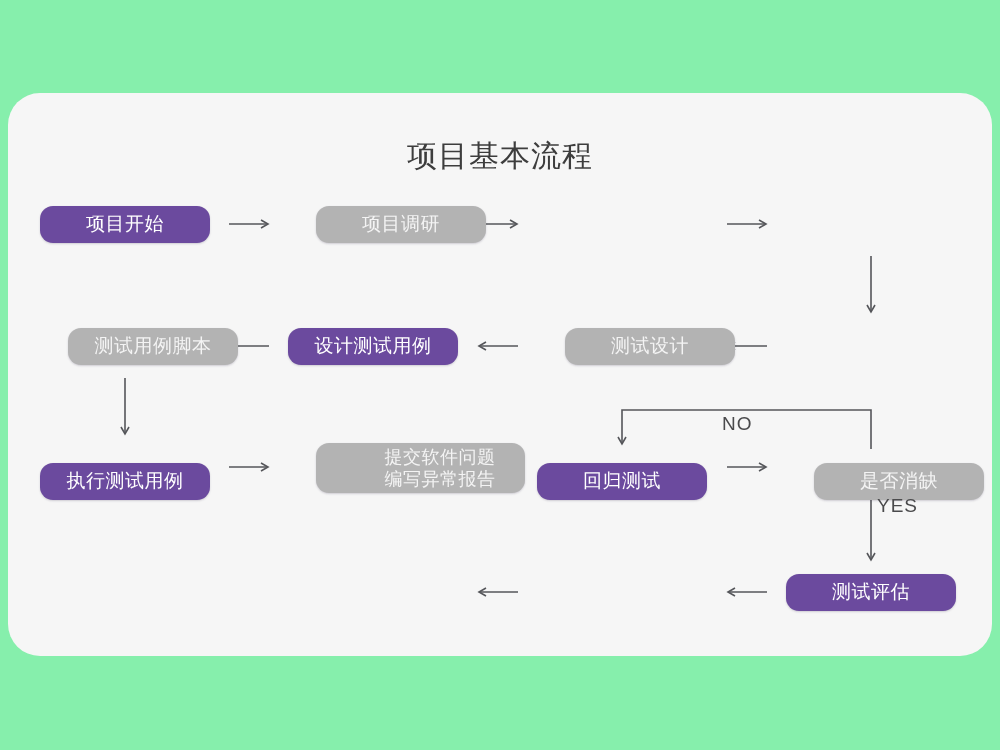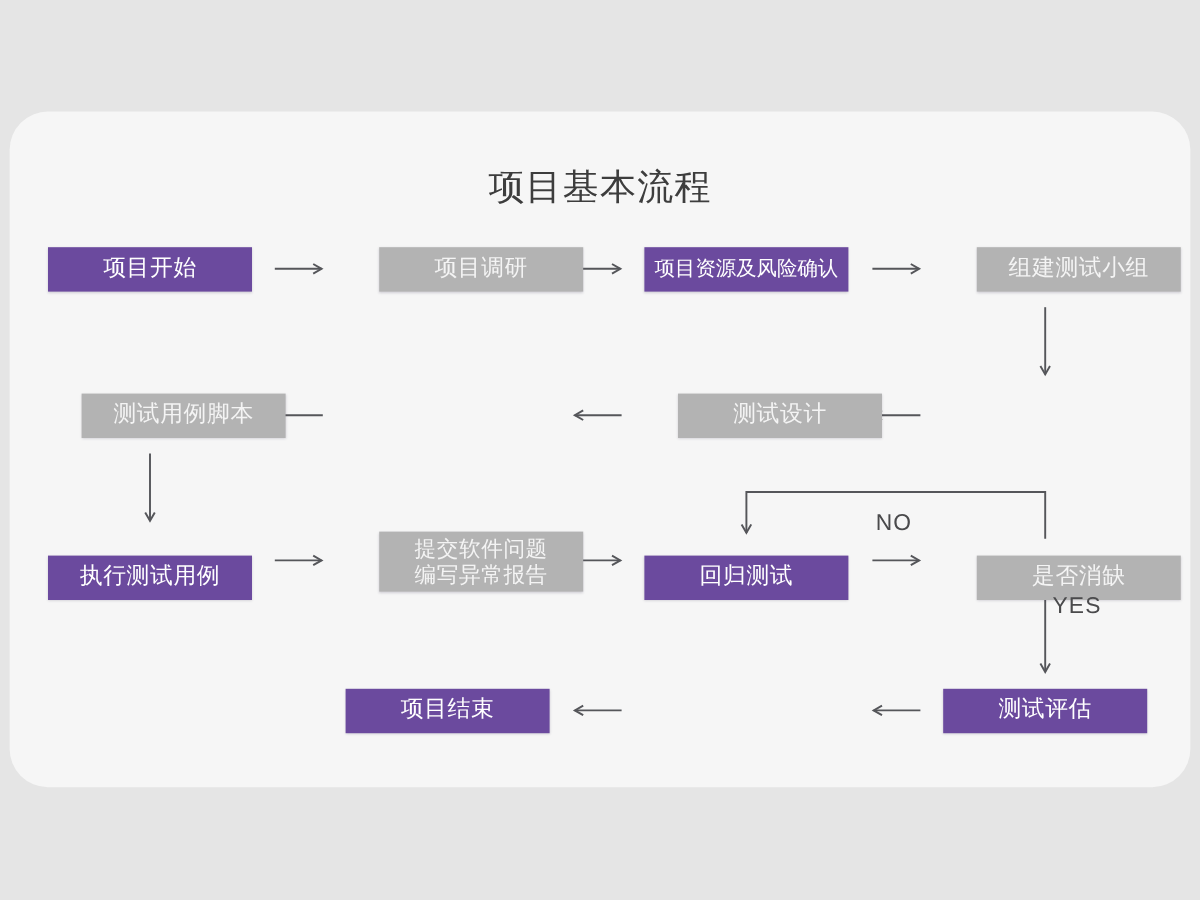--- a/index.html
+++ b/index.html
@@ -1,48 +1,48 @@
 <!DOCTYPE html>
 <html style="--purple: #6b4a9e; --gray: #b3b3b3; --card-bg: #f6f6f6; --arrow: #55565a; --title-text: #3d3d3d; --text-on-node: #ffffff; --edge-label-text: #4a4a4c;"><head>
 <meta charset="utf-8">
 <style>
   html,body{margin:0;padding:0;background:#ffffff;}
   .canvas{
-    position:relative;width:1000px;height:750px;background:#e5e5e5;overflow:hidden;
+    position:relative;width:1000px;height:750px;background:#86efac;overflow:hidden;
     font-family:"Liberation Sans","DejaVu Sans",sans-serif;
   }
   .card{
     position:absolute;left:8px;top:93px;width:984px;height:563px;
     background:var(--card-bg,#f6f6f6);border-radius:32px;
   }
   .diagram-title{
     position:absolute;left:0;top:136px;width:100%;text-align:center;
     font-size:30px;font-weight:500;letter-spacing:1px;
     color:var(--title-text,#3d3d3d);
   }
   .edges{position:absolute;left:0;top:0;width:1000px;height:750px;pointer-events:none;}
   .edges path{stroke:var(--arrow,#55565a);stroke-width:1.6;fill:none;}
   .node{
-    position:absolute;width:170px;height:37px;border-radius:0;
+    position:absolute;width:170px;height:37px;border-radius:13px;
     display:flex;align-items:center;justify-content:center;
     font-size:19px;line-height:1.2;letter-spacing:0.5px;text-align:center;
     color:var(--text-on-node,#ffffff);white-space:pre-line;
     box-shadow:0 1px 2px rgba(70,60,90,.22);
   }
   .node.purple{background:var(--purple,#6b4a9e);}
   .node.gray{background:var(--gray,#b3b3b3);color:#f4f4f4;margin-left:28px;}
   .node.small-text{font-size:17px;letter-spacing:0;}
-  .node.tall{top:443px;height:50px;font-size:18px;line-height:22px;}
+  .node.tall{top:443px;height:50px;font-size:18px;line-height:22px;padding-left:39px;}
   .c1{left:40px}.c2{left:288px}.c3{left:537px}.c4{left:786px}
   .r1{top:206px}.r2{top:328px}.r3{top:463px}.r4{top:574px}
   .edge-label{
     position:absolute;font-size:19px;letter-spacing:1px;
     color:var(--edge-label-text,#4a4a4c);
   }
-  .edge-label.no{left:722px;top:426px;width:46px;text-align:center;}
+  .edge-label.no{left:722px;top:413px;width:46px;}
   .edge-label.yes{left:877px;top:495px;}
 </style>
 </head>
 <body>
 
 <div class="canvas">
   <div class="card"></div>
 
   <div class="diagram-title">项目基本流程</div>
 
@@ -72,30 +72,28 @@
     <path d="M871,449 V410 H622 V444" marker-end="url(#ah)"></path>
 
     <path d="M871,498 V560" marker-end="url(#ah)"></path>
 
     <path d="M767,592 H728" marker-end="url(#ah)"></path>
     <path d="M518,592 H479" marker-end="url(#ah)"></path>
   </svg>
 
   <div class="node purple c1 r1">项目开始</div>
   <div class="node gray c2 r1">项目调研</div>
-  <div class="node purple small-text c3 r1">项目资源及风险确认</div>
-  <div class="node gray c4 r1">组建测试小组</div>
 
   <div class="node gray c3 r2">测试设计</div>
+  <div class="node purple c2 r2">设计测试用例</div>
   <div class="node gray c1 r2">测试用例脚本</div>
 
   <div class="node purple c1 r3">执行测试用例</div>
   <div class="node gray tall c2">提交软件问题
 编写异常报告</div>
   <div class="node purple c3 r3">回归测试</div>
   <div class="node purple c4 r4">测试评估</div>
 
   <div class="node gray c4 r3">是否消缺</div>
-  <div class="node purple c2 r4">项目结束</div>
 
   <div class="edge-label no">NO</div>
   <div class="edge-label yes">YES</div>
 </div>
 
 </body></html>

